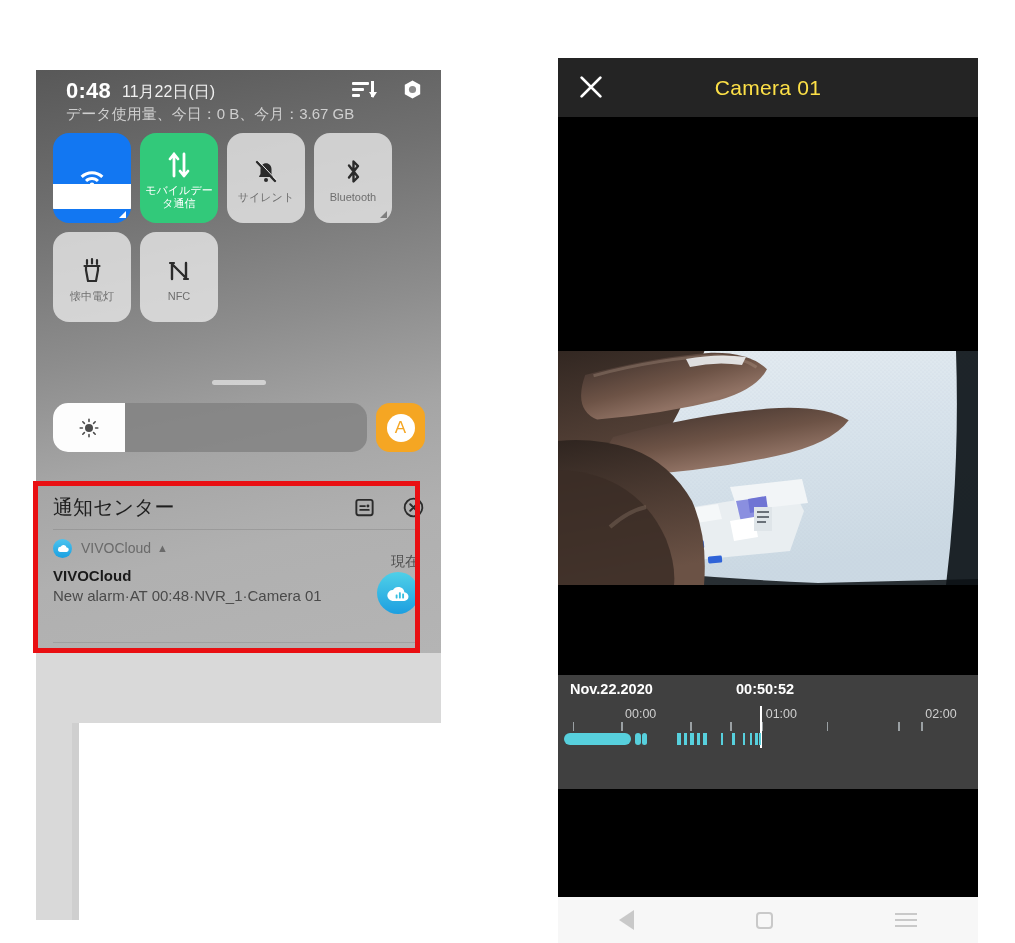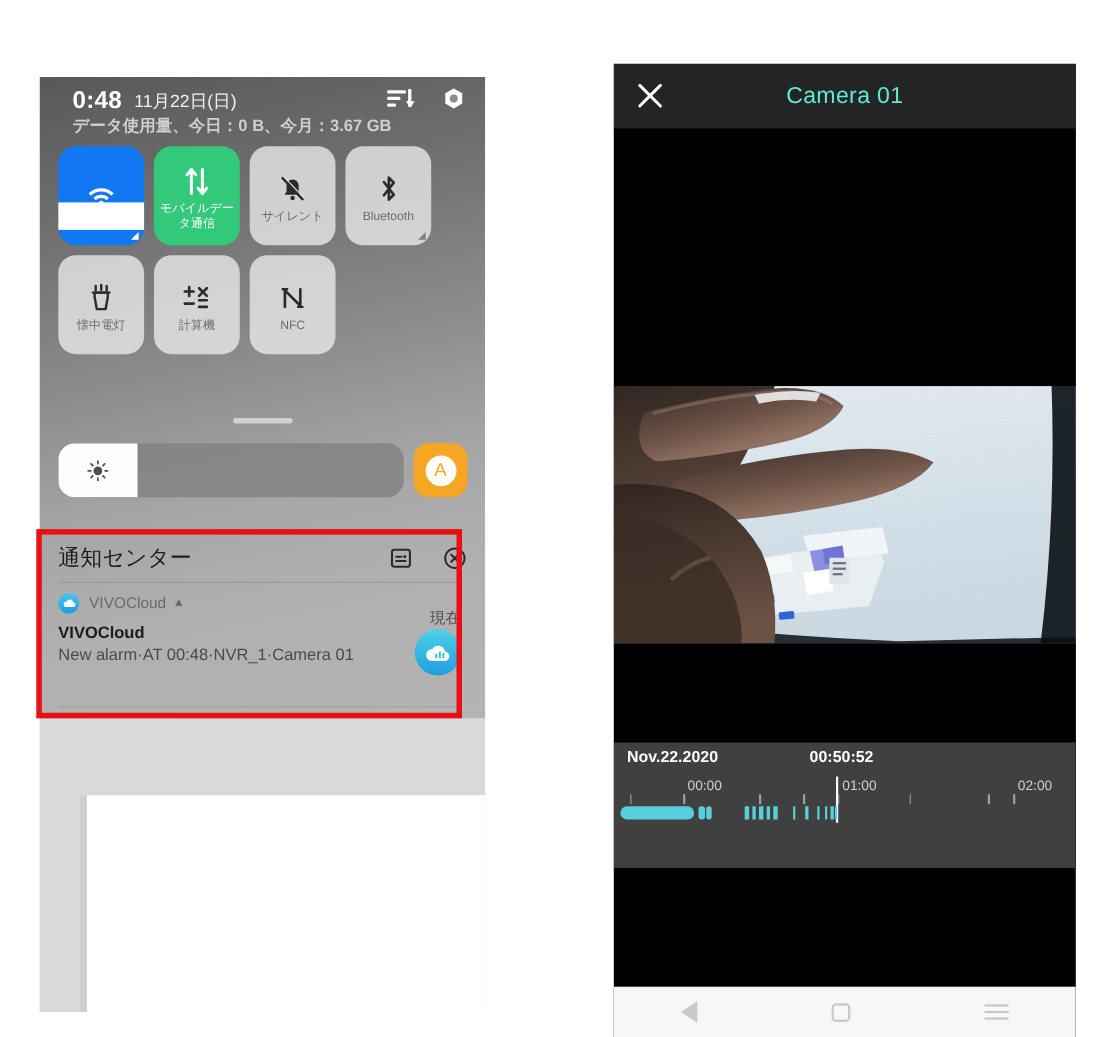--- a/index.html
+++ b/index.html
@@ -28,21 +28,21 @@
   .qs-time {
     position: absolute; left: 30px; top: 8px;
     font-size: 22px; font-weight: bold; color: #ffffff; letter-spacing: .2px;
   }
   .qs-date {
     position: absolute; left: 86px; top: 12px;
     font-size: 16px; color: #f0f0f0;
   }
   .qs-usage {
     position: absolute; left: 30px; top: 35px;
-    font-size: 15px; color: #cfcfcf; font-weight: bold;
+    font-size: 15px; color: #cfcfcf;
   }
   .qs-hdr-icons { position: absolute; right: 18px; top: 8px; display: flex; gap: 28px; align-items: center; }
   .ic-list { width: 22px; height: 22px; position: relative; }
   .ic-list i { position: absolute; left: 0; height: 2.6px; background: #fff; border-radius: 1px; }
   .ic-list i:nth-child(1) { top: 4px;  width: 17px; }
   .ic-list i:nth-child(2) { top: 10px; width: 12px; }
   .ic-list i:nth-child(3) { top: 16px; width: 8px; }
   .ic-list .down { position: absolute; right: 0px; top: 3px; width: 2.6px; height: 16px; background:#fff; }
   .ic-list .downh { position: absolute; right: -2.5px; top: 14px; width: 0; height:0;
       border-left: 4.5px solid transparent; border-right: 4.5px solid transparent; border-top: 6px solid #fff; }
@@ -115,21 +115,21 @@
   .right-phone {
     position: absolute; left: 558px; top: 58px;
     width: 420px; height: 885px; background: #000;
     overflow: hidden;
   }
   .cam-header {
     position: relative; width: 420px; height: 59px; background: #242424;
     display: flex; align-items: center;
   }
   .close-x { position: absolute; left: 18px; top: 14px; width: 30px; height: 30px; }
-  .cam-title { width: 100%; text-align: center; color: #5eead4; font-size: 21px; letter-spacing: .3px; }
+  .cam-title { width: 100%; text-align: center; color: #fde047; font-size: 21px; letter-spacing: .3px; }
 
   .video-stage { position: relative; width: 420px; height: 672px; background: #000; }
   .video-img {
     position: absolute; left: 0; top: 234px; width: 420px; height: 234px; overflow: hidden;
     background: #0b1014;
   }
   .video-img svg { display: block; }
 
   .ctrl-bar {
     position: absolute; left: 0; bottom: 45px; width: 420px; height: 56px;
@@ -248,31 +248,20 @@
           <div class="glyph">
             <svg width="22" height="27" viewBox="0 0 22 27">
               <path d="M5 9h12v4l-2 11H7L5 13z" fill="none" stroke="#2b2b2b" stroke-width="2.2" stroke-linejoin="round"></path>
               <path d="M3.5 9h15" stroke="#2b2b2b" stroke-width="2.2" stroke-linecap="round"></path>
               <path d="M6 7V3 M11 6.5V2 M16 7V3" stroke="#2b2b2b" stroke-width="2.2" stroke-linecap="round"></path>
             </svg>
           </div>
           <div class="tlabel">懐中電灯</div>
         </div>
 
-        <div class="tile off">
-          <div class="glyph">
-            <svg width="26" height="24" viewBox="0 0 26 24">
-              <path d="M2 6h8 M6 2v8" stroke="#2b2b2b" stroke-width="2.4" stroke-linecap="round"></path>
-              <path d="M15 3l7 7 M22 3l-7 7" stroke="#2b2b2b" stroke-width="2.4" stroke-linecap="round"></path>
-              <path d="M2 17h8" stroke="#2b2b2b" stroke-width="2.4" stroke-linecap="round"></path>
-              <path d="M15 14h7 M15 20h7" stroke="#2b2b2b" stroke-width="2.4" stroke-linecap="round"></path>
-            </svg>
-          </div>
-          <div class="tlabel">計算機</div>
-        </div>
 
 
         <div class="tile off">
           <div class="glyph">
             <svg width="24" height="24" viewBox="0 0 24 24">
               <path d="M5 20V5l14 14V4" stroke="#2b2b2b" stroke-width="2.4" fill="none" stroke-linejoin="round" stroke-linecap="round"></path>
               <path d="M3 4h4 M17 20h4" stroke="#2b2b2b" stroke-width="2.2" stroke-linecap="round"></path>
             </svg>
           </div>
           <div class="tlabel">NFC</div>

